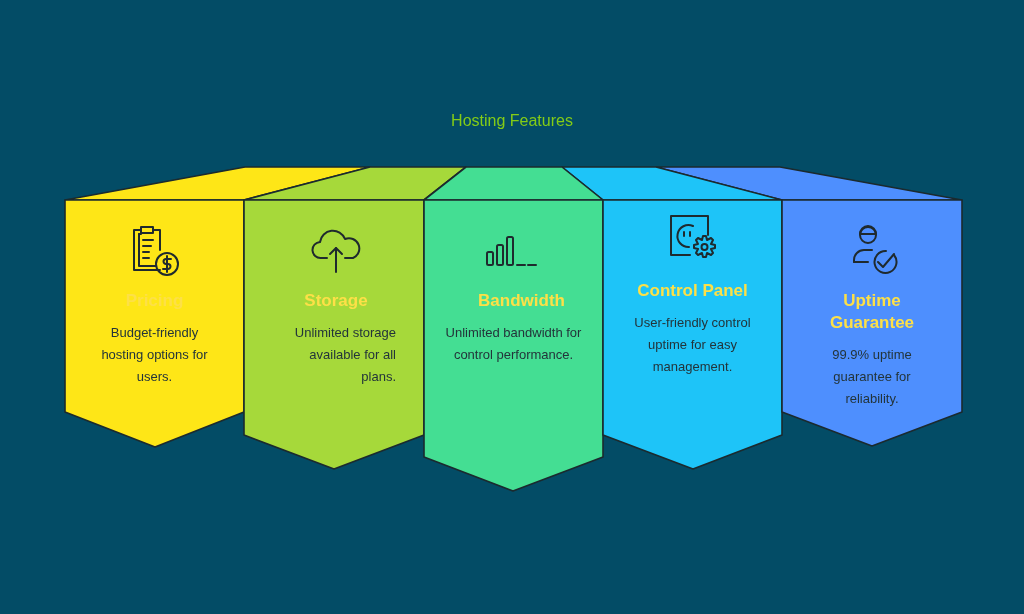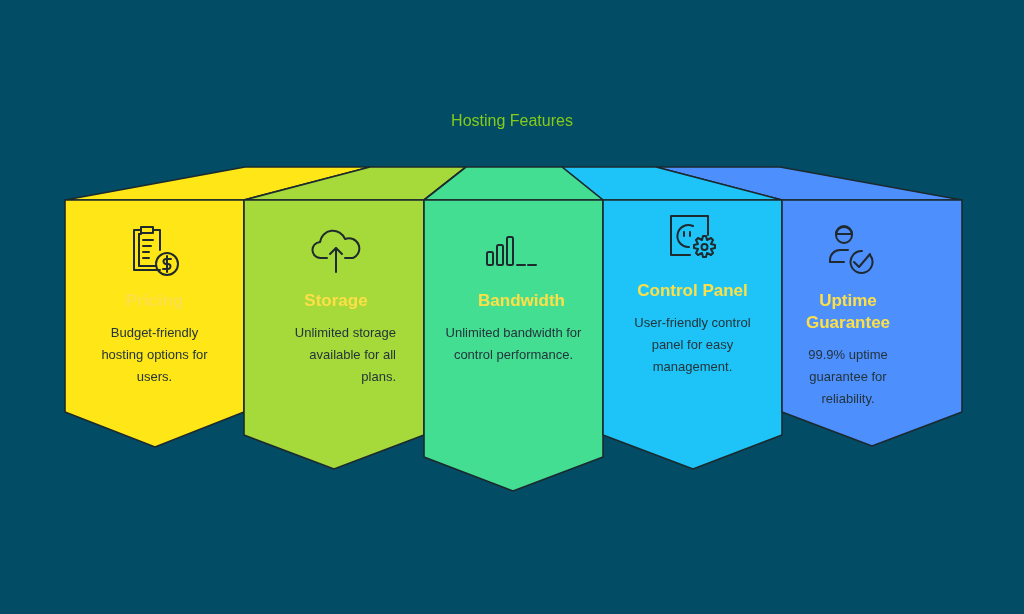--- a/index.html
+++ b/index.html
@@ -92,24 +92,24 @@
 <div class="card" style="left:603px; top:212px; width:179px;">
   <svg class="icon" width="60" height="58" viewBox="0 0 60 58" fill="none" stroke="#1f2a2e" stroke-width="2" stroke-linecap="round" stroke-linejoin="round">
     <path d="M27 43 h-19 v-39 h37 v19"></path>
     <path d="M30 14 a11 11 0 1 0 -4 21"></path>
     <line x1="21" y1="20" x2="21" y2="24"></line>
     <line x1="27" y1="20" x2="27" y2="24"></line>
     <path d="M40 24 l3 0 l1 4 l4 -2 l2 2 l-2 4 l4 1 l0 3 l-4 1 l2 4 l-2 2 l-4 -2 l-1 4 l-3 0 l-1 -4 l-4 2 l-2 -2 l2 -4 l-4 -1 l0 -3 l4 -1 l-2 -4 l2 -2 l4 2 z"></path>
     <circle cx="41.5" cy="35" r="3"></circle>
   </svg>
   <h3 style="margin-top:10px;">Control Panel</h3>
-  <p style="width:140px;">User-friendly control panel for easy management.</p>
+  <p style="width:140px;">User-friendly control uptime for easy management.</p>
 </div>
 
-<div class="card" style="left:758px; top:222px; width:180px;">
+<div class="card" style="left:782px; top:222px; width:180px;">
   <svg class="icon" width="60" height="58" viewBox="0 0 60 58" fill="none" stroke="#1f2a2e" stroke-width="2" stroke-linecap="round" stroke-linejoin="round">
     <circle cx="26" cy="13" r="8"></circle>
     <path d="M18 12 a8 8 0 0 1 16 0 z"></path>
     <path d="M12 40 v-2 a10 10 0 0 1 10 -10 h8"></path>
     <line x1="12" y1="40" x2="26" y2="40"></line>
     <path d="M44 29 a11 11 0 1 0 8 4"></path>
     <polyline points="36,40 41,45 52,32"></polyline>
   </svg>
   <h3 style="margin-top:10px; width:110px; margin-left:auto; margin-right:auto;">Uptime Guarantee</h3>
   <p style="width:110px;">99.9% uptime guarantee for reliability.</p>

